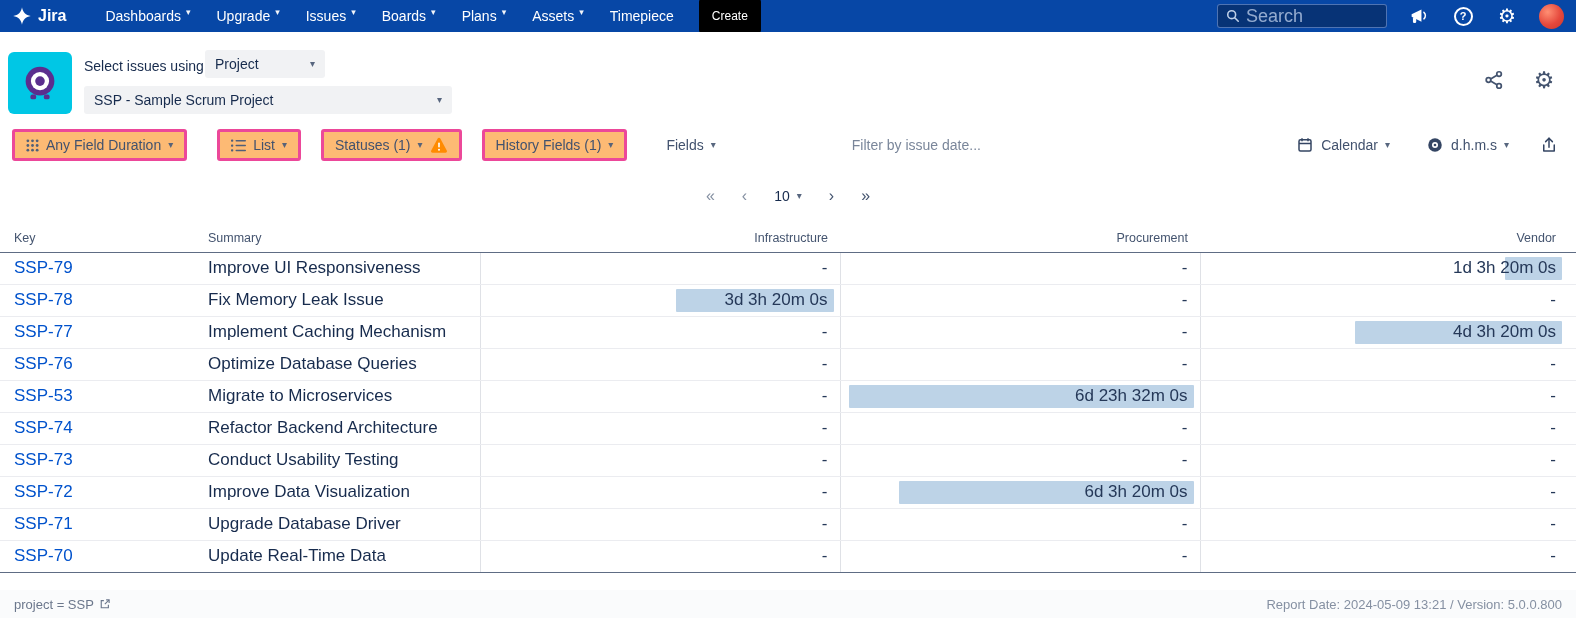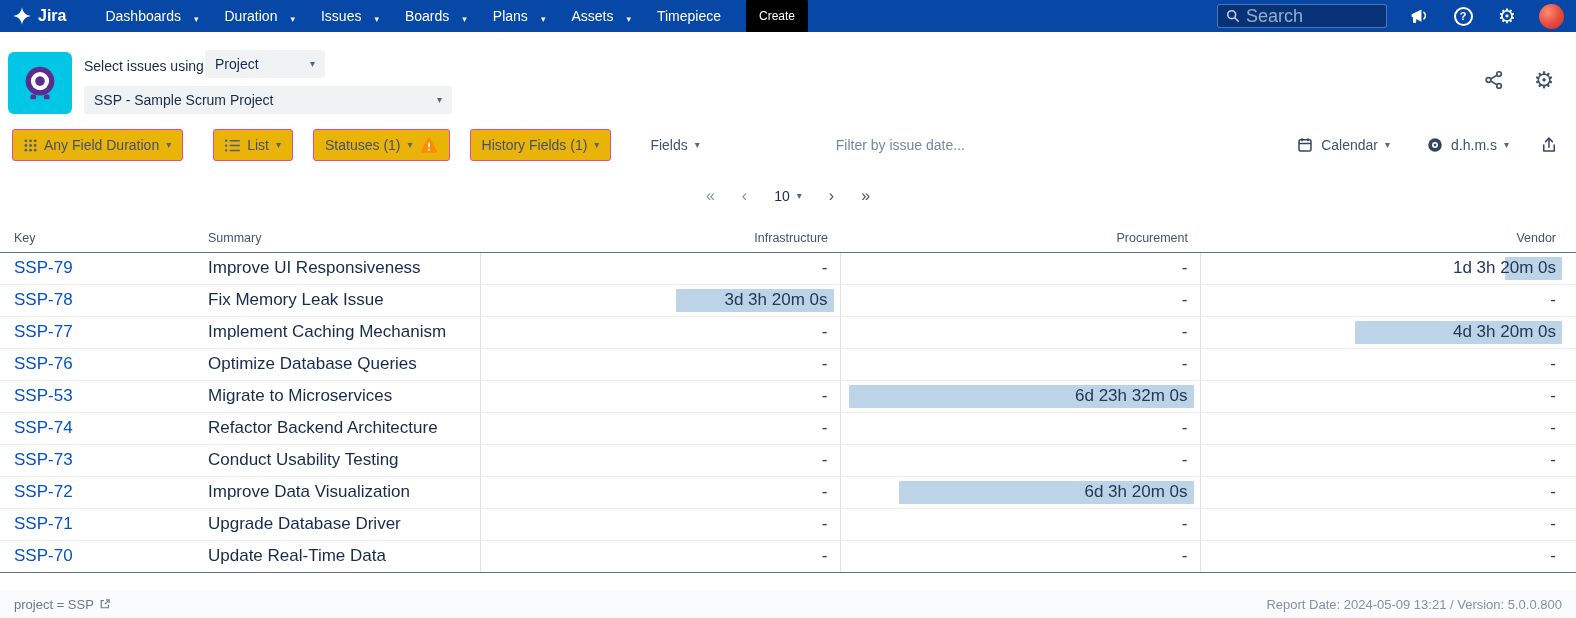--- a/index.html
+++ b/index.html
@@ -11,21 +11,21 @@
     overflow: hidden;
     position: relative;
   }
 
   
   .topnav {
     height: 32px; background: #0747A6; display: flex; align-items: center;
     color: #fff; padding: 0 12px;
   }
   .logo { display: flex; align-items: center; gap: 6px; font-size: 16px; font-weight: bold; margin-right: 26px; cursor: pointer; }
-  .nav-item { font-size: 14px; display: flex; align-items: flex-end; gap: 13px; margin: 16px 13px; cursor: pointer; white-space: nowrap; }
+  .nav-item { font-size: 14px; display: flex; align-items: flex-start; gap: 5px; margin: 16px 13px; cursor: pointer; white-space: nowrap; }
   .chev { font-size: 9px; line-height: 1; opacity: .95; }
   .create-btn {
     background: #000000; color: #fff; border: none; border-radius: 3px;
     font-family: inherit; font-size: 12px; padding: 10px 13px; margin-left: 12px; cursor: pointer;
   }
   .nav-right { margin-left: auto; display: flex; align-items: center; gap: 20px; }
   .search-box {
     display: flex; align-items: center; gap: 6px; width: 170px; height: 24px;
     background: rgba(9,30,66,.48); border: 1px solid rgba(166,197,255,.45); border-radius: 3px; padding: 0 8px;
   }
@@ -63,21 +63,21 @@
   .sel-source { left: 205px; top: 18px; width: 120px; }
   .sel-project { left: 84px; top: 54px; width: 368px; }
   .header-icons { position: absolute; right: 20px; top: 36px; display: flex; align-items: center; gap: 26px; }
   .hdr-icon { display: inline-flex; align-items: center; justify-content: center; width: 24px; height: 24px; cursor: pointer; }
   .hdr-gear { font-size: 23px; color: #44546F; line-height: 1; }
 
   
   .toolbar { display: flex; align-items: center; height: 46px; padding: 0 12px; }
   .tb-btn {
     display: inline-flex; align-items: center; gap: 7px; height: 32px; padding: 0 11px;
-    border: 1px solid #ec4899; border-radius: 3px; background: #eab308;
+    border: 3px solid #ec4899; border-radius: 3px; background: #fdba74;
     font-family: inherit; font-size: 14px; color: #42526E; cursor: pointer; white-space: nowrap;
   }
   .tb-btn .chev { color: #505F79; font-size: 10px; }
   .tb-plain { border: none; background: transparent; }
   .mr30 { margin-right: 30px; } .mr20 { margin-right: 20px; } .mr28 { margin-right: 28px; }
   .date-filter {
     margin-left: 125px; border: none; outline: none; font-family: inherit;
     font-size: 14px; color: #172B4D; width: 210px; background: transparent;
   }
   .date-filter::placeholder { color: #7A869A; }
@@ -144,21 +144,21 @@
     <svg width="20" height="20" viewBox="0 0 32 32">
       <path fill="#fff" d="M16 2 C17.2 10 22 14.8 30 16 C22 17.2 17.2 22 16 30 C14.8 22 10 17.2 2 16 C10 14.8 14.8 10 16 2 Z"></path>
     </svg>
     <span>Jira</span>
   </div>
   <div class="nav-item">
       <span>Dashboards</span>
       <span class="chev">▾</span>
     </div>
   <div class="nav-item">
-      <span>Duration</span>
+      <span>Upgrade</span>
       <span class="chev">▾</span>
     </div>
   <div class="nav-item">
       <span>Issues</span>
       <span class="chev">▾</span>
     </div>
   <div class="nav-item">
       <span>Boards</span>
       <span class="chev">▾</span>
     </div>

